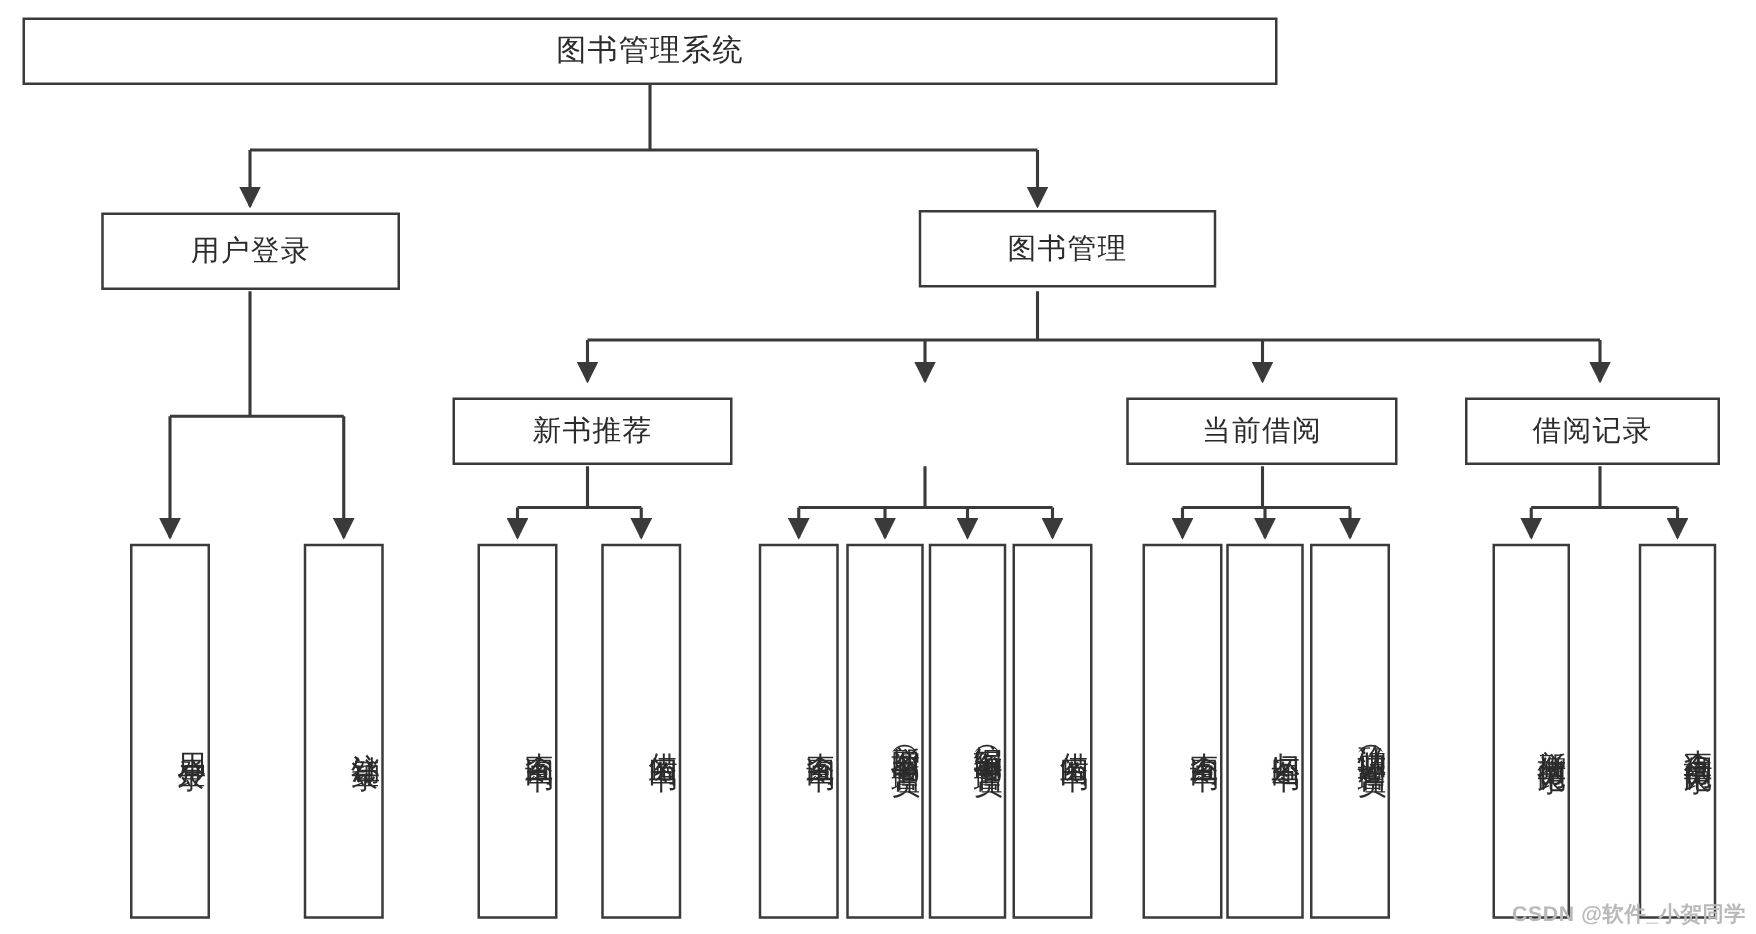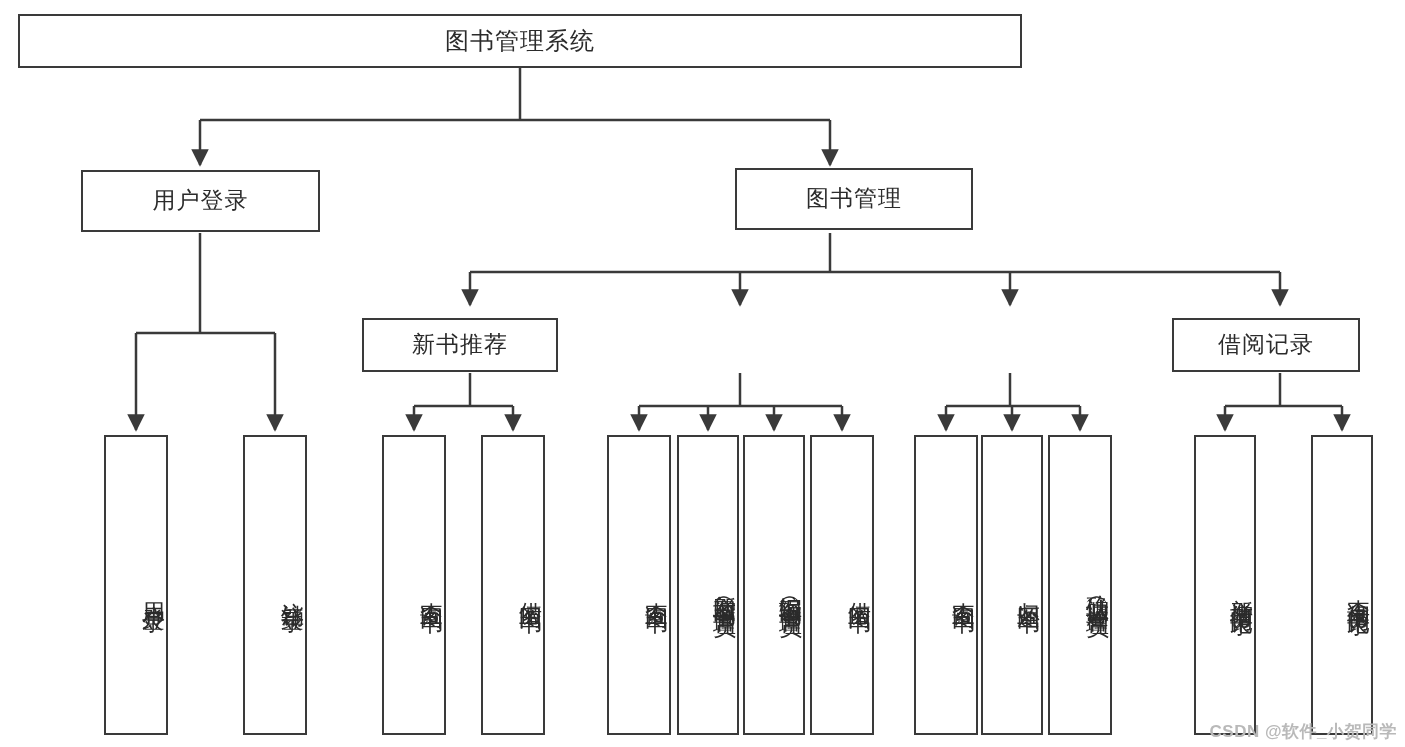--- a/index.html
+++ b/index.html
@@ -128,24 +128,27 @@
     <span>图书管理系统</span>
   </div>
 
   <div class="node node-h" style="left:81px; top:170px; width:239px; height:62px;">
     <span>用户登录</span>
   </div>
   <div class="node node-h" style="left:711px; top:168px; width:238px; height:62px;margin-left:24px;">
     <span>图书管理</span>
   </div>
 
-  <div class="node node-h" style="left:362px; top:318px; width:196px; height:54px;">
+  <div class="node node-h" style="left:362px; top:318px; width:224px; height:54px;">
     <span>新书推荐</span>
   </div>
-  <div class="node node-h" style="left:1172px; top:318px; width:188px; height:54px;">
+  <div class="node node-h" style="left:901px; top:318px; width:217px; height:54px;">
+    <span>当前借阅</span>
+  </div>
+  <div class="node node-h" style="left:1172px; top:318px; width:204px; height:54px;">
     <span>借阅记录</span>
   </div>
 
   <div class="node node-v" style="left:104px; top:435px; width:64px; height:300px;">
     <span>用户登录</span>
   </div>
   <div class="node node-v" style="left:243px; top:435px; width:64px; height:300px;">
     <span>注销登录</span>
   </div>
 

